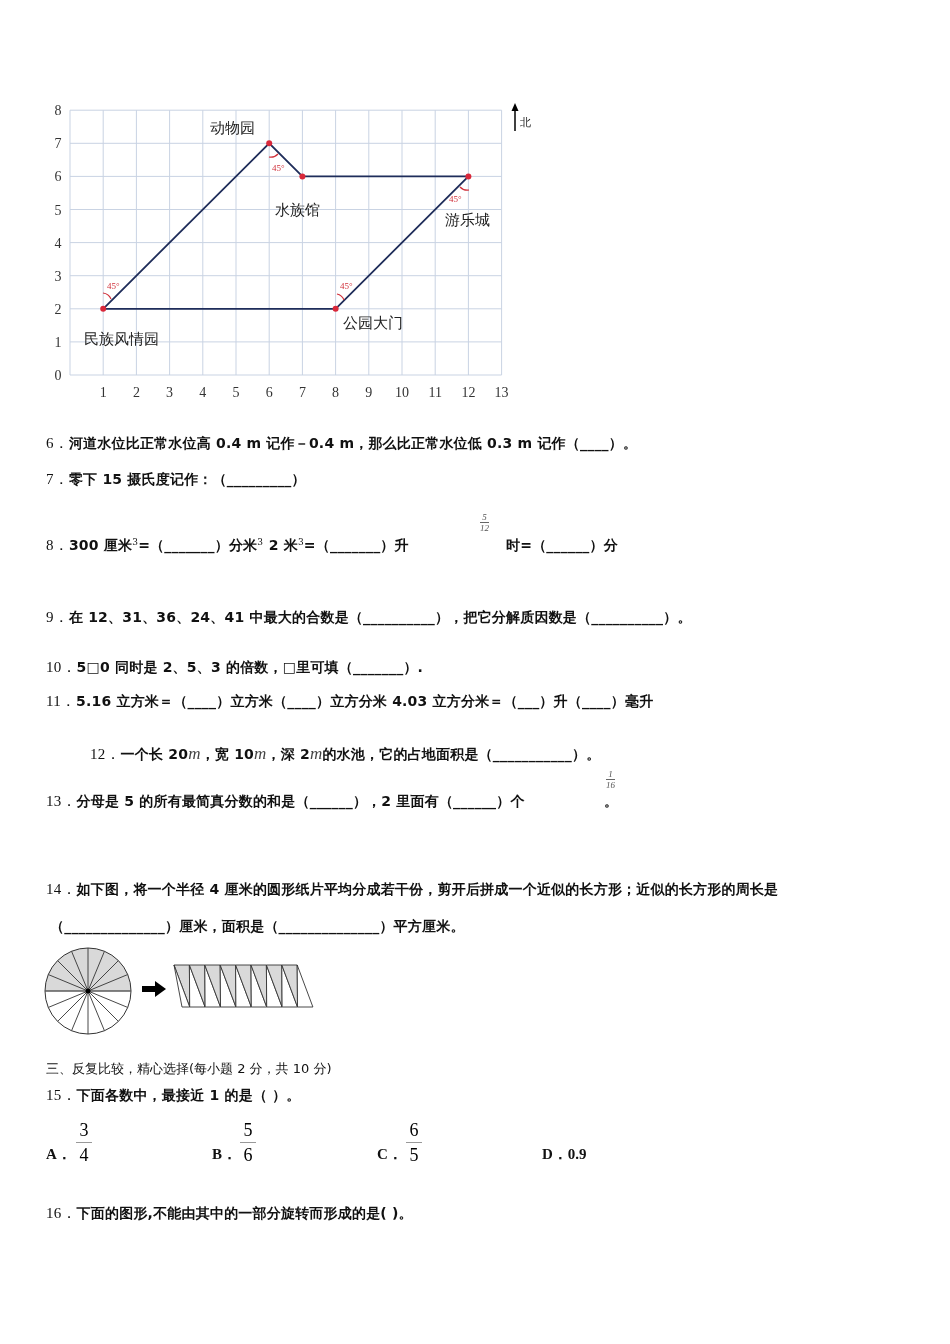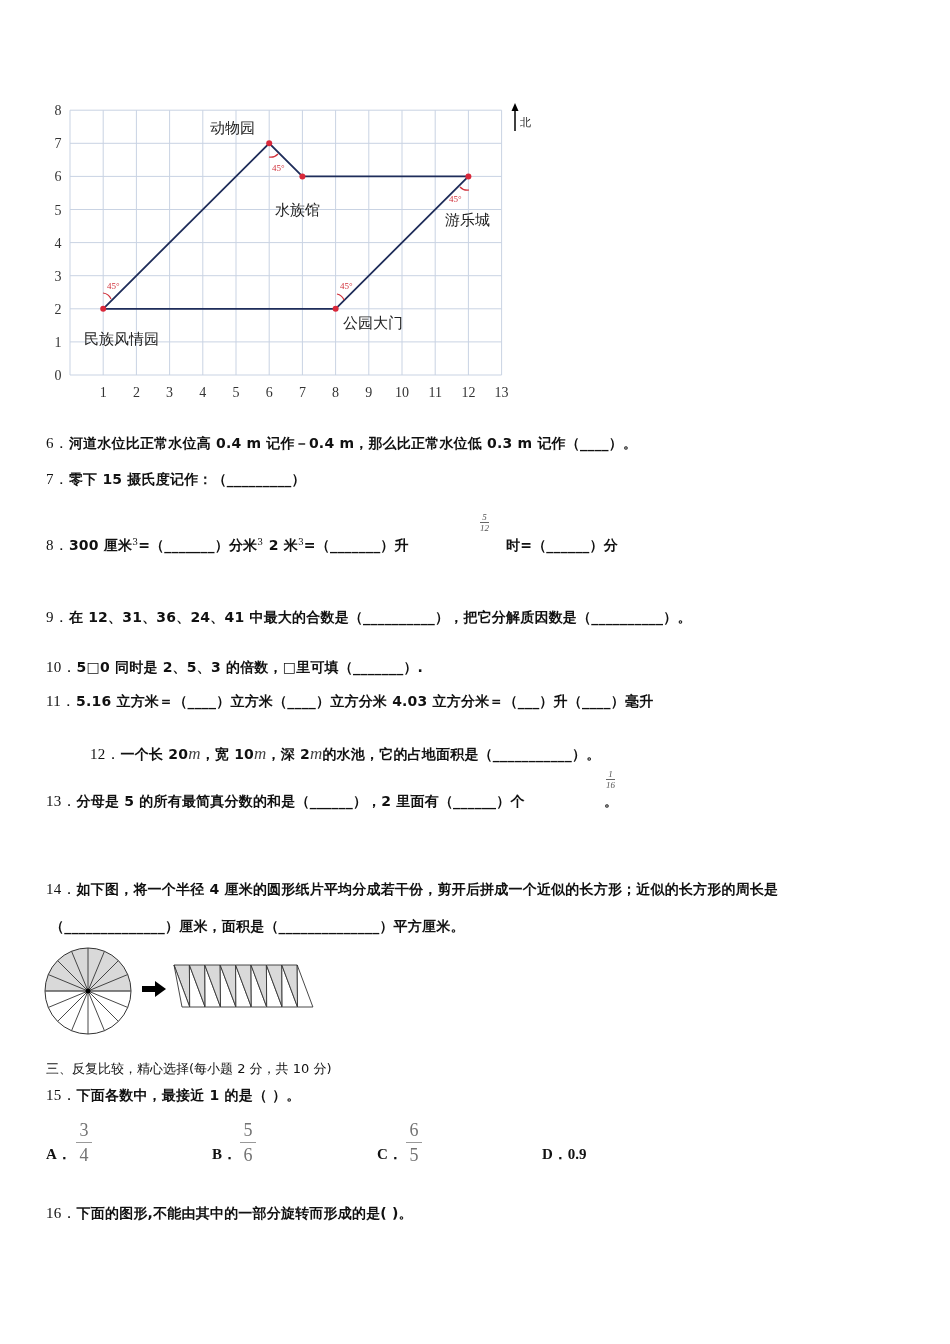--- a/index.html
+++ b/index.html
@@ -12,21 +12,21 @@
   .frac { display: inline-block; position: relative; font-style: italic; font-weight: normal; color: #555;
           font-family: "Liberation Serif", serif; }
   .frac.small { font-size: 9px; line-height: 10px; text-align: center; }
   .frac.small .n { display: block; border-bottom: 1px solid #666; padding: 0 1px; }
   .frac.small .d { display: block; }
   .mu { font-style: italic; font-weight: normal; color: #444; font-family: "Liberation Serif", serif; font-size: 17px; }
   .sup { font-size: 9px; vertical-align: 5px; font-weight: normal; }
   .section-title { position: absolute; left: 46px; top: 1060px; font-size: 13px; font-weight: normal;
                    font-family: "DejaVu Sans", "Liberation Sans", sans-serif; }
   .opt { position: absolute; font-weight: bold; font-size: 15px; font-family: "Liberation Serif", serif; }
-  .bigfrac { position: absolute; text-align: center; font-family: "Liberation Serif", serif; color: #737373; font-size: 18px; line-height: 20px; width: 16px; }
+  .bigfrac { position: absolute; text-align: center; font-family: "Liberation Serif", serif; color: #000000; font-size: 18px; line-height: 20px; width: 16px; }
   .bigfrac .bar { display: block; height: 1px; background: #999; margin: 2px 0; }
   svg text { font-family: "Liberation Serif", "DejaVu Serif", serif; }
 </style>
 </head>
 <body>
 
 
 
 
 <svg class="abs" style="left:0;top:0" width="560" height="410" viewBox="0 0 560 410">

